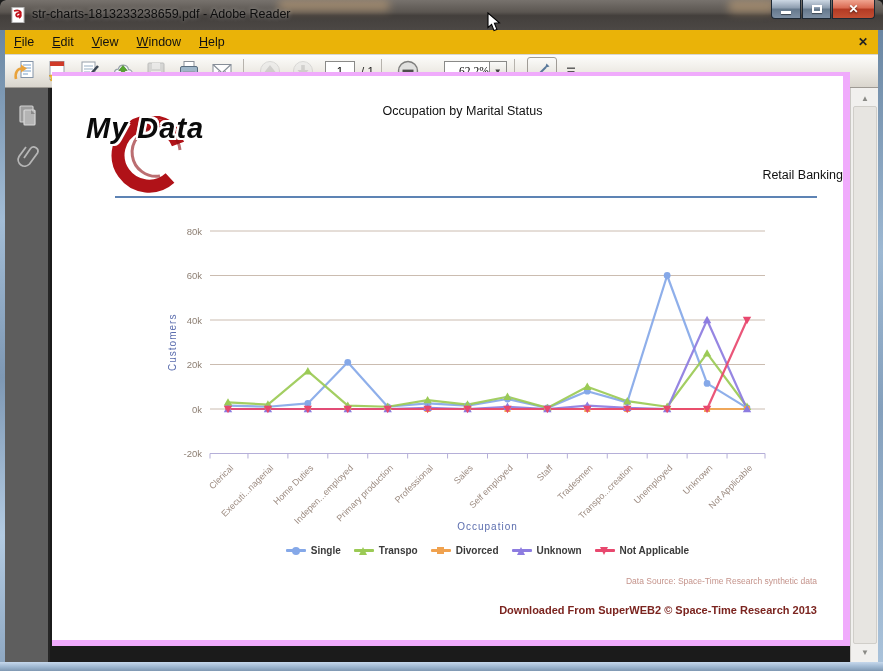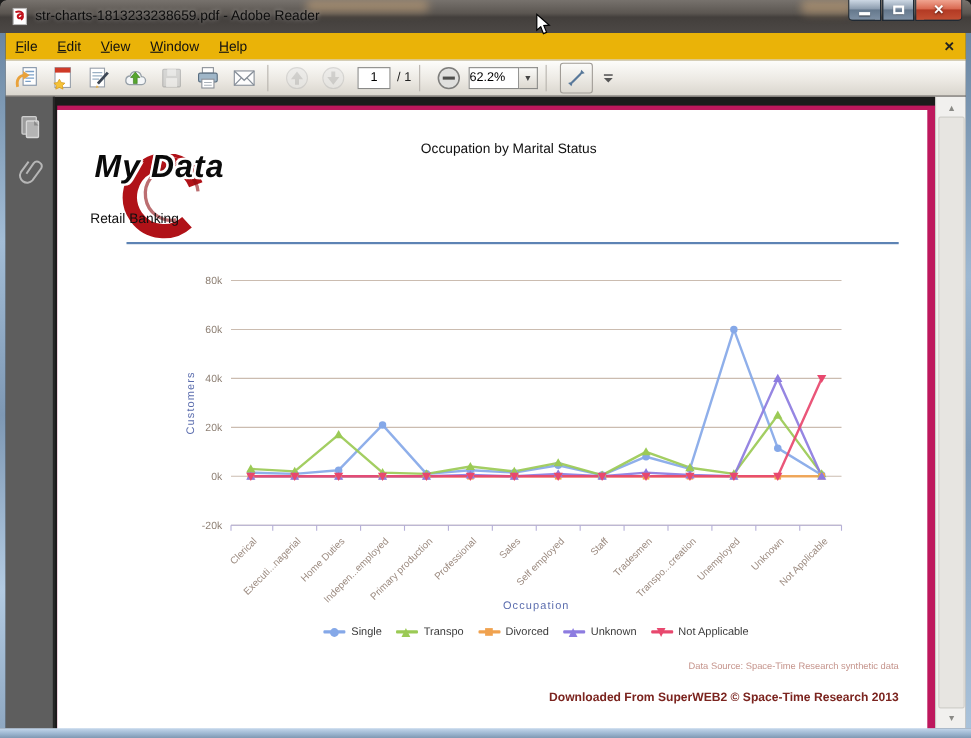--- a/index.html
+++ b/index.html
@@ -34,50 +34,50 @@
 
   #toolbar { position:absolute; left:5px; top:55px; width:873px; height:33px;
     background:linear-gradient(180deg,#fdfdfb 0%,#ece9e3 55%,#d9d5cd 100%);
     border-bottom:1px solid #9e9a94; display:flex; align-items:center; }
   .tbtn { width:28px; height:28px; display:flex; align-items:center; justify-content:center; margin-left:5px; }
   .tbtn.disabled { opacity:.5; filter:grayscale(.6); }
   .tsep { width:1px; height:24px; background:#b7b3ad; margin:0 7px; }
   .tsep.dotted { background:none; border-left:1px dotted #8f8b85; }
   .pagebox { width:30px; height:20px; border:1px solid #8a8a88; background:#fff; text-align:center; font-size:11.5px; margin-left:8px; }
   .pagetotal { font-size:11.5px; color:#222; margin-left:6px; white-space:nowrap; }
-  .zoombox { width:46px; height:20px; border:1px solid #8a8a88; background:#fff; text-align:left; font-size:11.5px; margin-left:4px; }
+  .zoombox { width:46px; height:20px; border:1px solid #8a8a88; background:#fff; text-align:right; font-size:11.5px; margin-left:22px;font-family:Liberation Serif, serif; }
   .dropbtn { width:17px; height:20px; border:1px solid #8a8a88; border-left:none; background:linear-gradient(180deg,#fafaf8,#dcd8d0);
     display:flex; align-items:center; justify-content:center; font-size:8px; color:#444; }
   #tb-right { position:absolute; right:18px; top:0; height:33px; display:flex; align-items:center; }
   .tb-label { font-size:13.5px; font-weight:bold; color:#2f6daf; padding:0 14px; }
 
   
   #sidebar { position:absolute; left:5px; top:88px; width:45px; height:574px; background:#5e5e5e; border-right:2px solid #262626; }
   .side-icon { width:45px; height:40px; display:flex; align-items:center; justify-content:center; }
 
-  #docpane { position:absolute; left:52px; top:96px; width:798px; height:574px; background:#be185d; }
+  #docpane { position:absolute; left:52px; top:72px; width:798px; height:574px; background:#f0abfc; }
   #page { position:absolute; left:0; top:4px; width:791px; height:564px; background:#fff; }
 
   #scrollbar { position:absolute; left:850px; top:88px; width:28px; height:574px; background:#f1f0ee; border-left:1px solid #c9c7c3; }
   .scroll-arrow { position:absolute; left:0; width:28px; height:16px; display:flex; align-items:center; justify-content:center;
     color:#8a8a86; font-size:8px; }
   #scroll-thumb { position:absolute; left:2px; top:18px; width:24px; height:538px; background:#e7e5e1; border:1px solid #d0cec9; border-radius:2px; }
 
   
   .doc-title { position:absolute; left:30px; right:0; top:28px; text-align:center; font-size:12.5px; color:#101010; font-weight:500; }
-  .doc-subtitle { position:absolute; left:30px; right:0; top:92px; text-align:left; font-size:12.5px; color:#101010; font-weight:500; }
+  .doc-subtitle { position:absolute; left:30px; right:0; top:92px; text-align:right; font-size:12.5px; color:#101010; font-weight:500; }
   #logo { position:absolute; left:38px; top:40px; width:180px; height:82px; }
   #logo-text { position:absolute; left:34px; top:36px; font-size:29px; font-weight:bold; font-style:italic; color:#0a0a0a;
     letter-spacing:1px; white-space:nowrap;
     text-shadow:-2px -2px 0 #fff, 2px -2px 0 #fff, -2px 2px 0 #fff, 2px 2px 0 #fff, 0 -2px 0 #fff, 0 2px 0 #fff, -2px 0 0 #fff, 2px 0 0 #fff; }
   #header-rule { position:absolute; left:63px; top:120px; width:702px; height:2px; background:#5d83b4; }
   #chart-svg { position:absolute; left:0; top:0; width:791px; height:564px; pointer-events:none; }
 
   #legend { position:absolute; left:158px; top:469px; width:555px; display:flex; justify-content:center; gap:13px; align-items:center; }
-  .lg-item { display:flex; align-items:center; gap:5px; }
+  .lg-item { display:flex; align-items:center; gap:5px;font-weight:bold; }
   .lg-mark { position:relative; width:20px; height:10px; }
   .lg-line { position:absolute; left:0; top:3.5px; width:20px; height:3px; border-radius:1px; }
   .lg-shape { position:absolute; left:6px; top:1px; }
   .lg-label { font-size:10px; color:#3a3a3a; }
 
   #datasource { position:absolute; right:26px; top:500px; font-size:8.5px; color:#c5948c; }
   #dl-footer { position:absolute; right:26px; top:528px; font-size:11px; font-weight:bold; color:#7b241f; }
 
   #cursor { position:absolute; left:487px; top:12px; width:14px; height:21px; z-index:50; }
 

